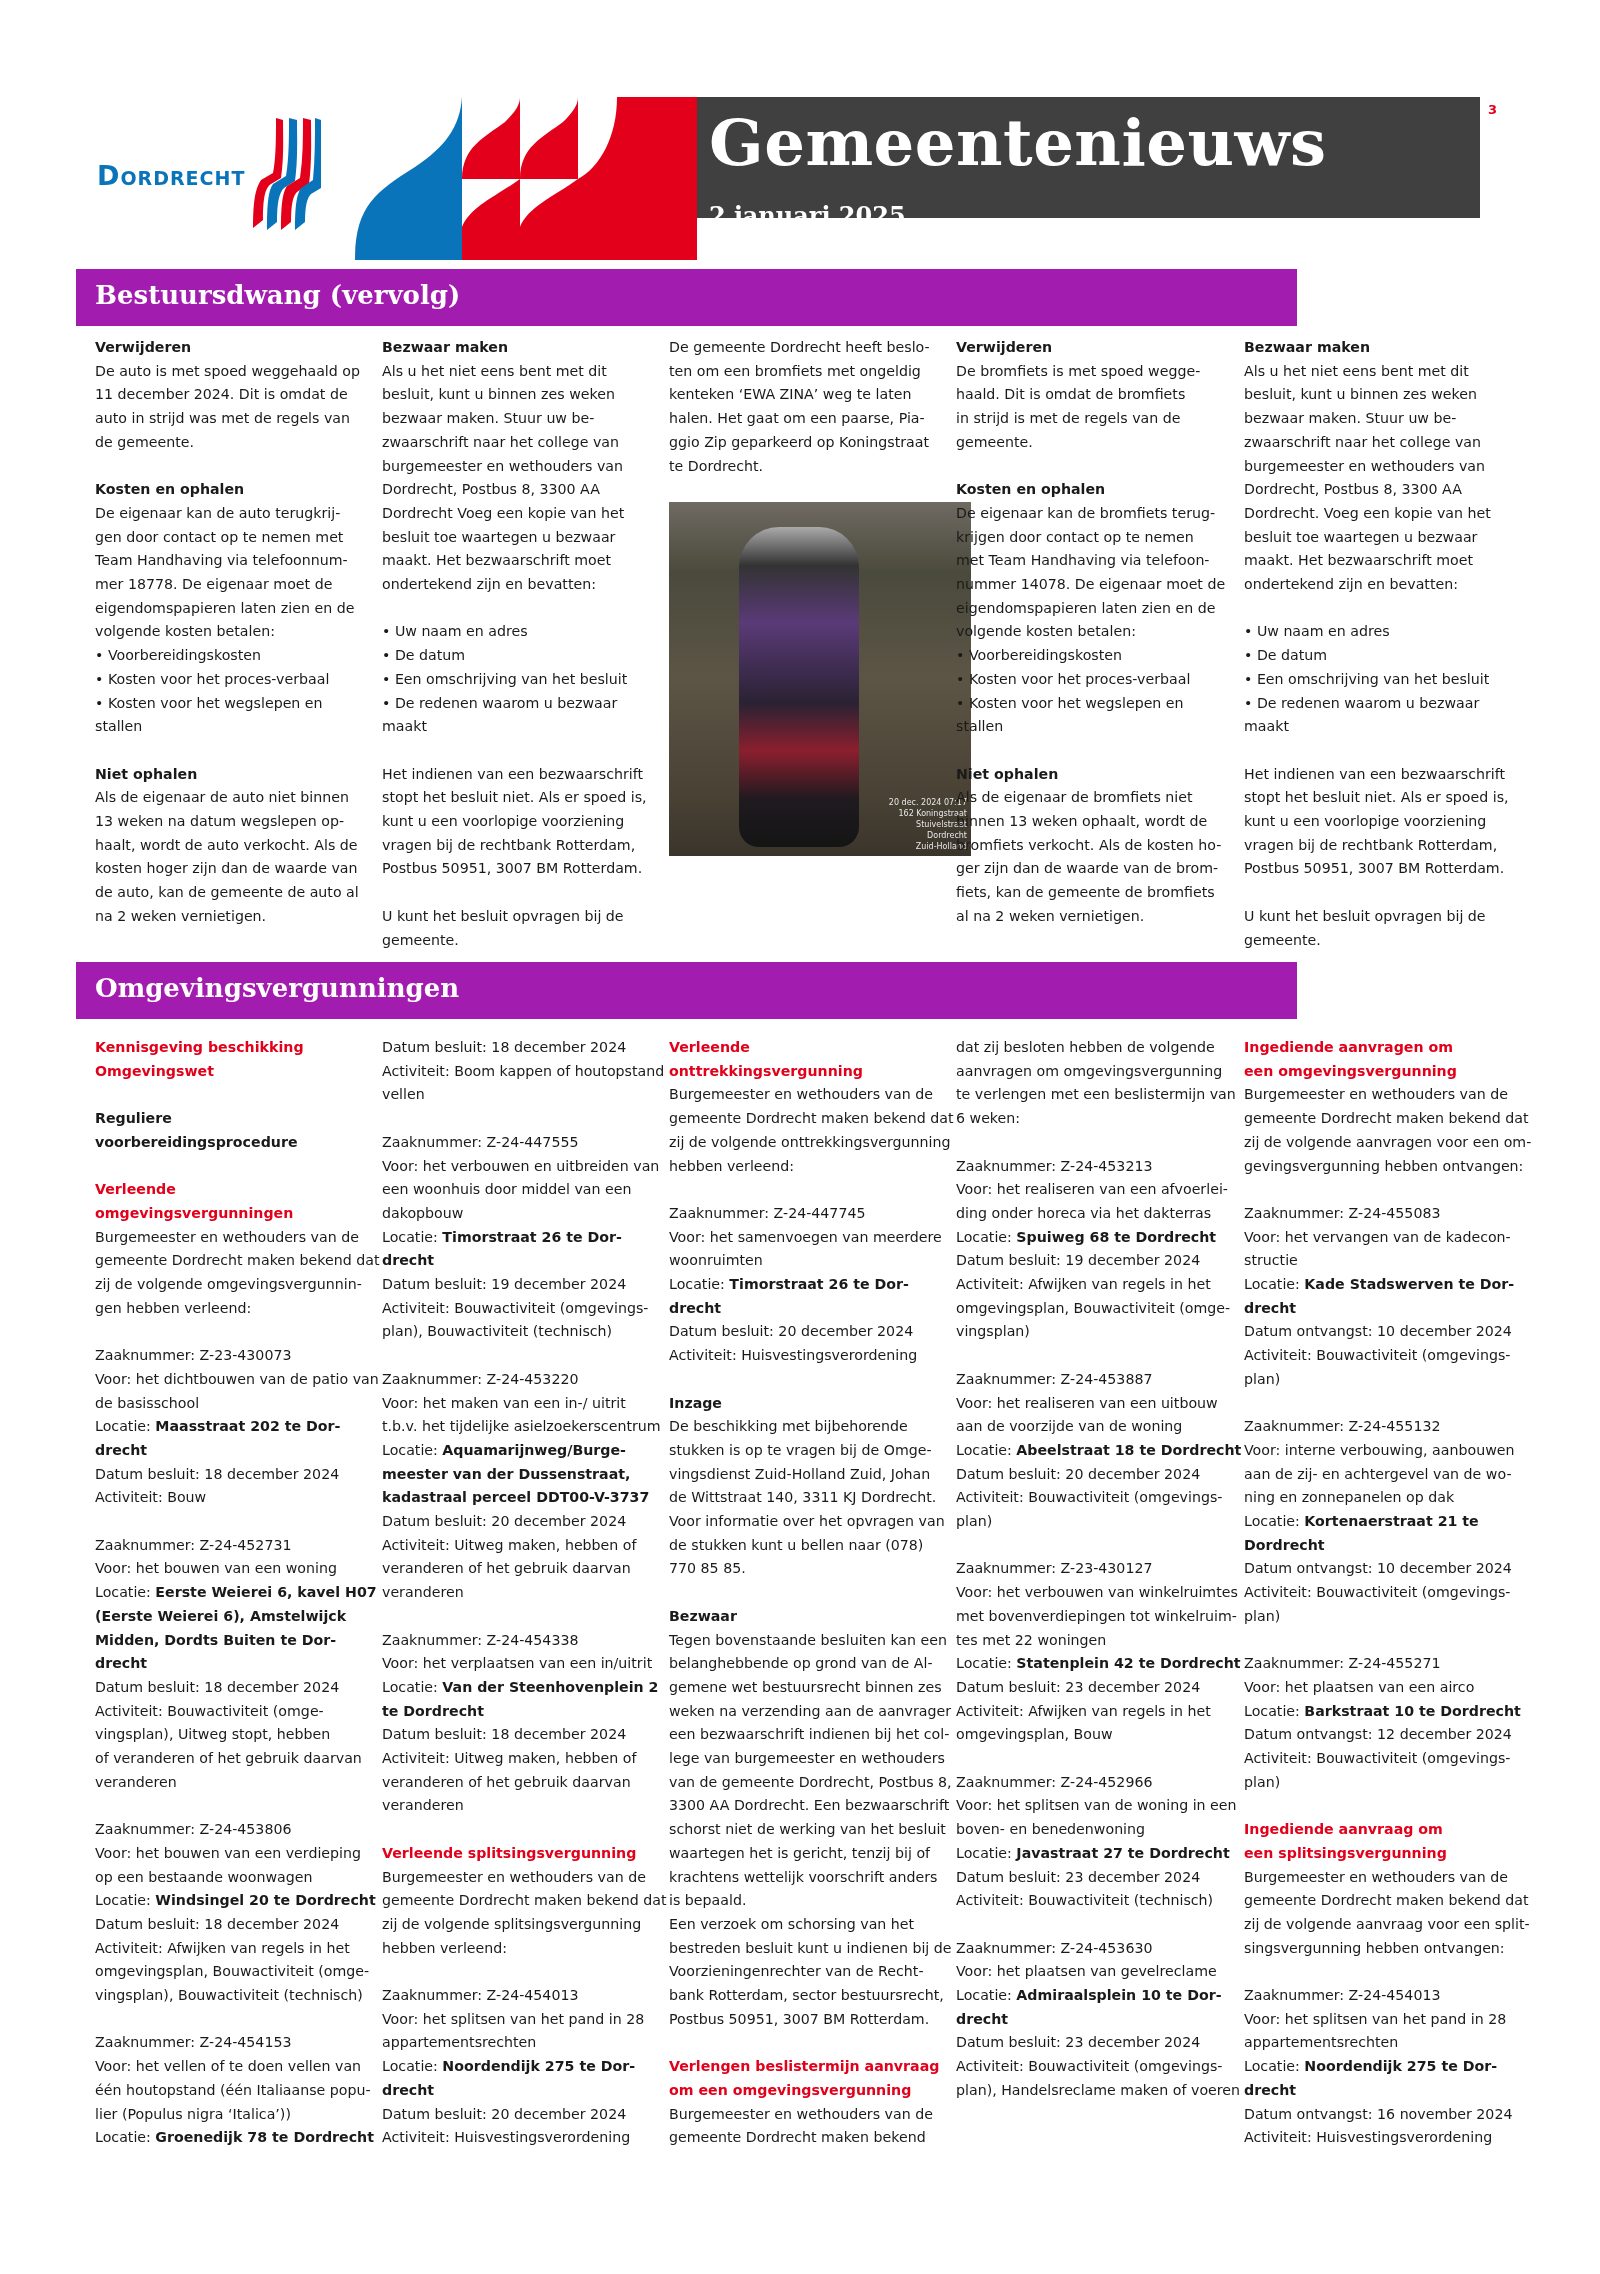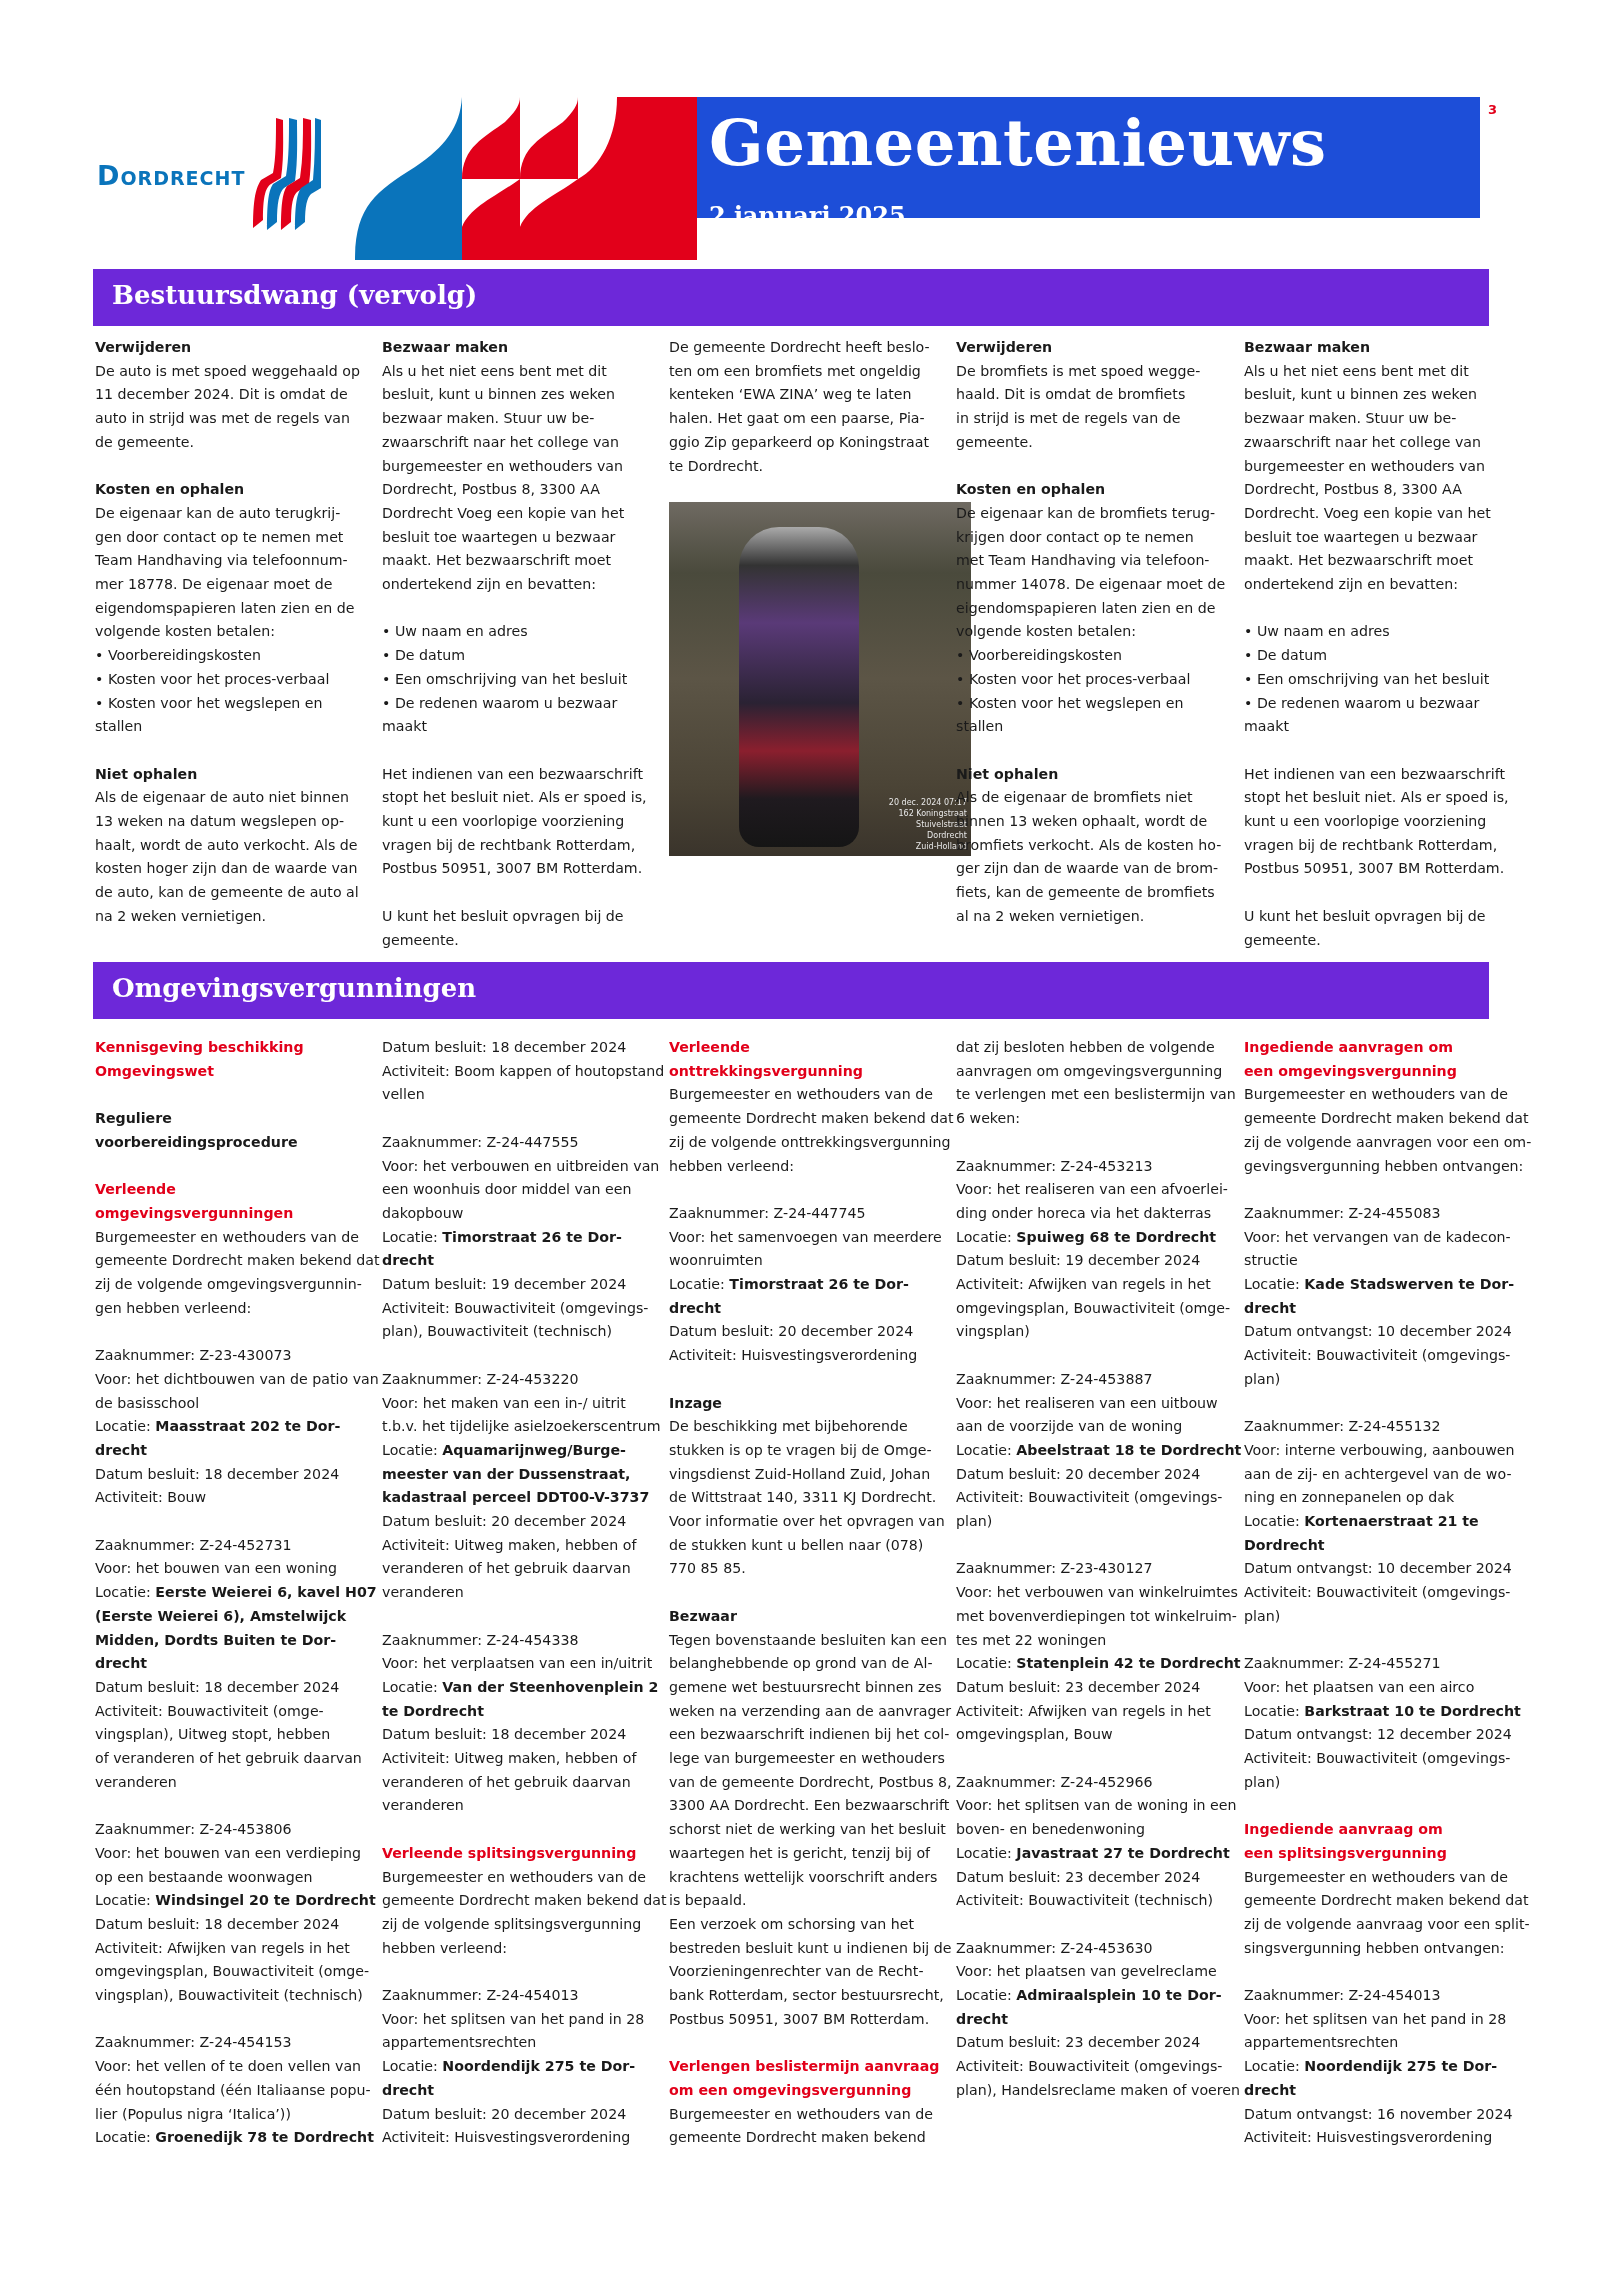--- a/index.html
+++ b/index.html
@@ -3,28 +3,28 @@
 <meta charset="utf-8">
 <style>
   html, body { margin: 0; padding: 0; background: #ffffff; }
   body { width: 1600px; height: 2274px; position: relative; overflow: hidden;
          font-family: "DejaVu Sans", sans-serif; color: #1a1a1a; }
   .logo { position: absolute; left: 97px; top: 118px; display: flex; align-items: center; }
   .logo-text { font-family: "DejaVu Sans", sans-serif; font-weight: bold; color: #0a74bb;
                font-size: 27px; letter-spacing: 1px; font-variant: small-caps; }
   .logo-mark { margin-left: 6px; }
   .deco { position: absolute; left: 355px; top: 97px; }
-  .masthead { position: absolute; left: 697px; top: 97px; width: 783px; height: 121px; background: #1d4ed8; }
+  .masthead { position: absolute; left: 697px; top: 97px; width: 783px; height: 121px; background: #404040; }
   .masthead-title { position: absolute; left: 12px; top: 14px; color: #fff; font-family: "DejaVu Serif", serif;
                     font-weight: bold; font-size: 64px; letter-spacing: 0.5px; line-height: 1; }
   .masthead-date { position: absolute; left: 12px; top: 104px; color: #fff; font-family: "DejaVu Serif", serif;
                    font-weight: bold; font-size: 24px; text-align: right; }
   .page-num { position: absolute; left: 1488px; top: 102px; color: #e2001a; font-weight: bold; font-size: 13px;
               font-family: "DejaVu Sans", sans-serif; }
-  .section-bar { position: absolute; left: 93px; width: 1396px; height: 57px; background: #6d28d9; }
+  .section-bar { position: absolute; left: 76px; width: 1221px; height: 57px; background: #a21caf; }
   .section-title { position: absolute; left: 19px; top: 11px; color: #fff; font-family: "DejaVu Serif", serif;
                    font-weight: bold; font-size: 26px; }
   .col { position: absolute; width: 270px; font-size: 14.2px; line-height: 23.7px; }
   .col p { margin: 0 0 23.7px 0; }
   .col .ln { display: block; white-space: nowrap; }
   .h { font-weight: bold; color: #1a1a1a; }
   .rh { font-weight: bold; color: #e2001a; }
   .b { font-weight: bold; }
   .photo { width: 302px; height: 354px; margin: 2px 0 0 0; position: relative; overflow: hidden;
            background: linear-gradient(180deg, #6f6a62 0%, #4a4a3c 20%, #5c5546 50%, #4b4436 80%, #3a342b 100%); }

